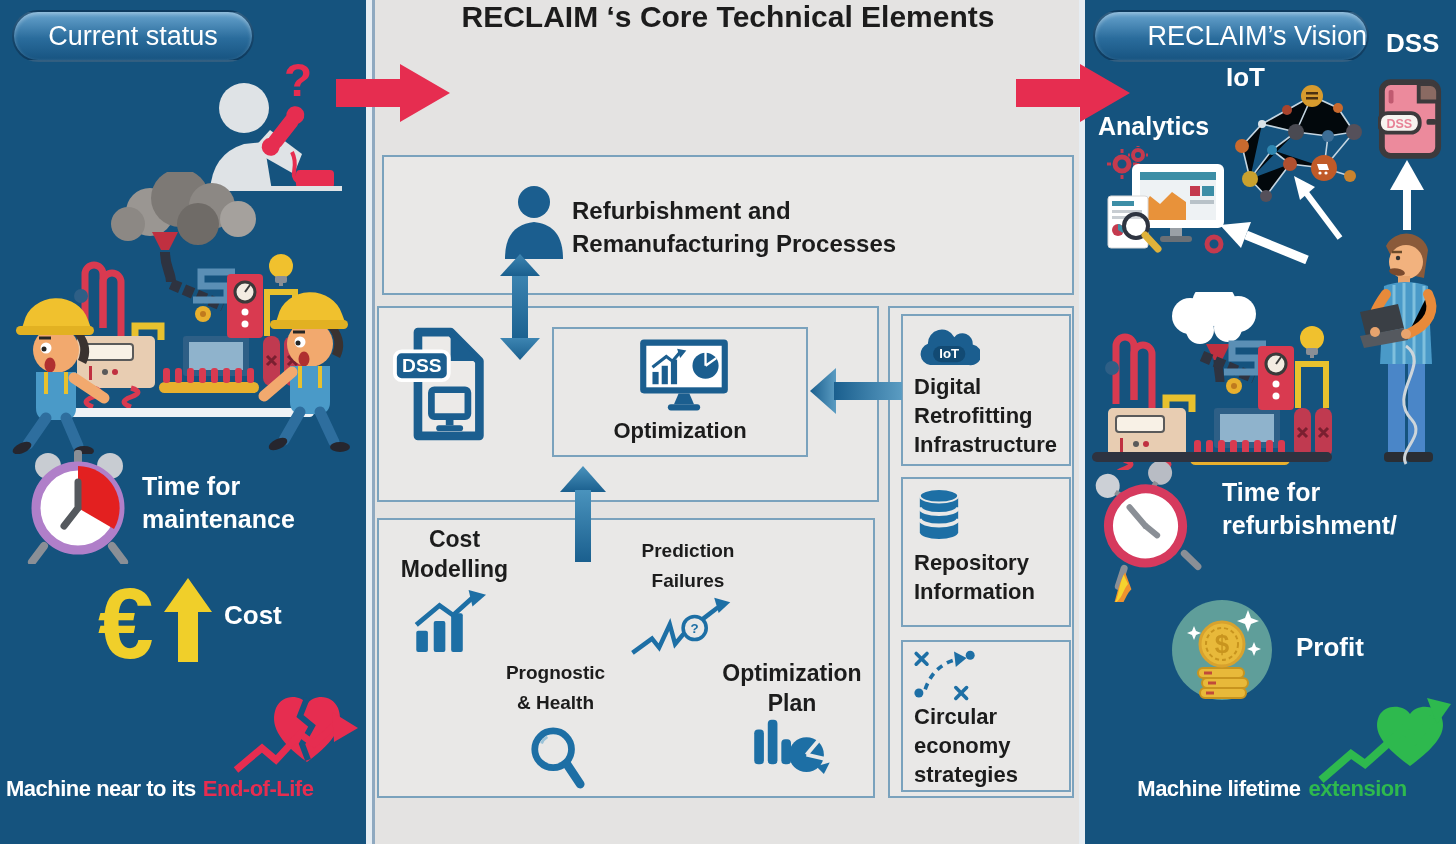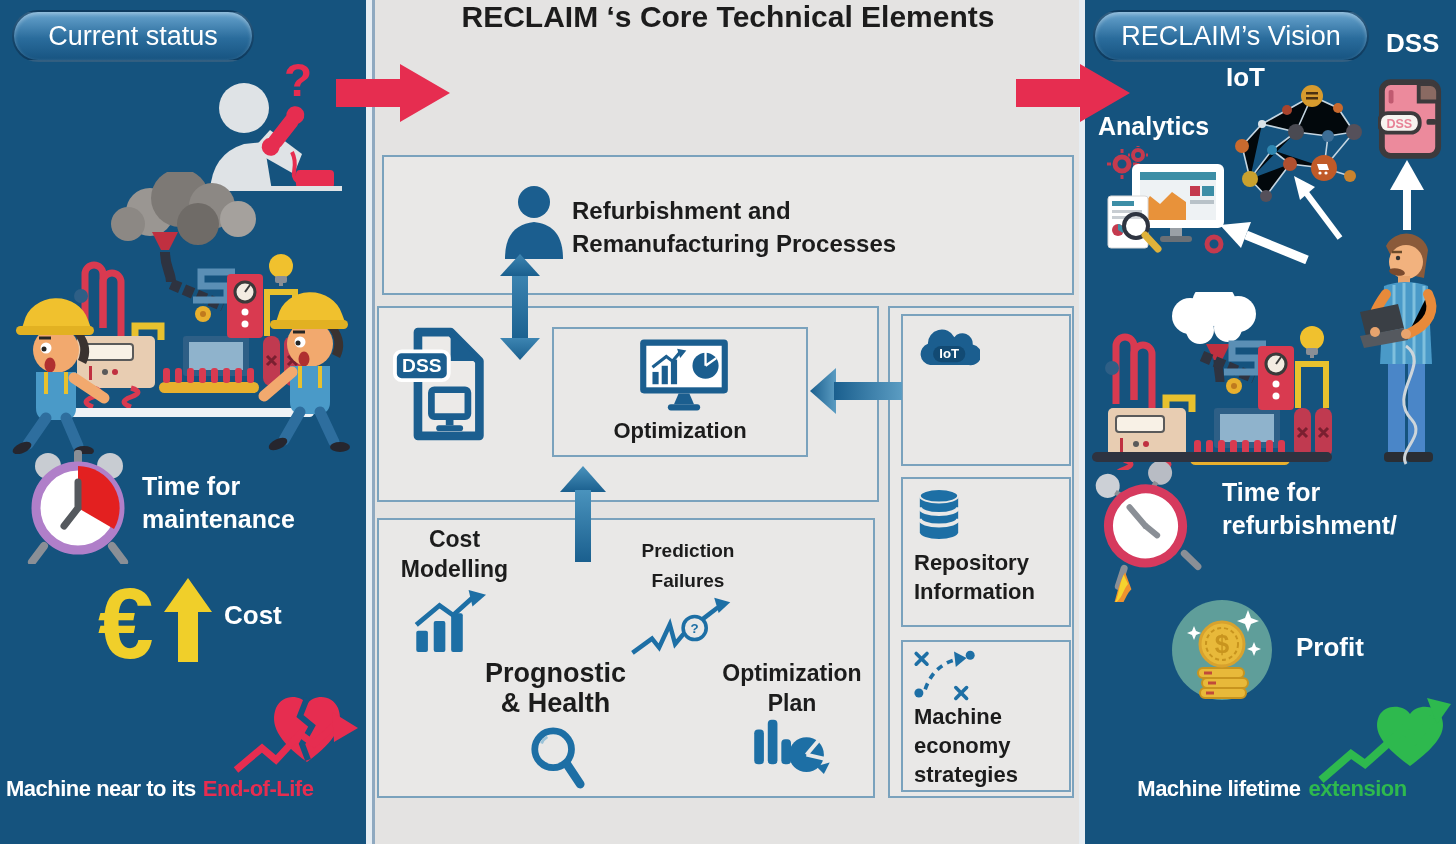--- a/index.html
+++ b/index.html
@@ -254,21 +254,21 @@
     <div>Failures</div>
   </div>
   <svg class="abs" style="left:625px;top:596px;" width="118" height="64" viewBox="0 0 120 72">
     <path d="M2,64 L24,48 L32,58 L44,32 L50,54 L60,42" stroke="#1d6fa5" stroke-width="5" fill="none"></path>
     <circle cx="72" cy="36" r="13" stroke="#1d6fa5" stroke-width="4" fill="none"></circle>
     <text x="72" y="42" text-anchor="middle" font-size="15" font-weight="bold" fill="#1d6fa5">?</text>
     <path d="M81,26 L98,13" stroke="#1d6fa5" stroke-width="5"></path>
     <polygon points="94,2 112,7 99,19" fill="#1d6fa5"></polygon>
   </svg>
 
-  <div class="abs ctr t-dark" style="left:478px;top:658px;width:155px;font-size:27px;line-height:30px;">
+  <div class="abs ctr t-dark" style="left:478px;top:658px;width:155px;font-size:19px;line-height:30px;">
     <div>Prognostic</div>
     <div>&amp; Health</div>
   </div>
   <svg class="abs" style="left:528px;top:724px;" width="58" height="66" viewBox="0 0 60 68">
     <circle cx="26" cy="26" r="19" stroke="#1d6fa5" stroke-width="7" fill="none"></circle>
     <path d="M14,20 a14,14 0 0 1 6,-7" stroke="#9cc3d8" stroke-width="3" fill="none"></path>
     <path d="M40,41 L54,62" stroke="#1d6fa5" stroke-width="9" stroke-linecap="round"></path>
   </svg>
 
   <div class="abs ctr t-dark" style="left:712px;top:658px;width:160px;font-size:23px;line-height:30px;">
@@ -285,20 +285,25 @@
   </svg>
 
   <div class="box" style="left:888px;top:306px;width:186px;height:492px;"></div>
 
   <div class="box" style="left:901px;top:314px;width:170px;height:152px;"></div>
   <svg class="abs" style="left:914px;top:322px;" width="66" height="48" viewBox="0 0 90 64">
     <path d="M22,58 a15,15 0 0 1 -3,-29 a19,19 0 0 1 36,-9 a14,14 0 0 1 25,10 a13,13 0 0 1 -5,28 Z" fill="#1b5e8f"></path>
     <rect x="26" y="32" width="44" height="22" rx="11" fill="#124a73"></rect>
     <text x="48" y="49" text-anchor="middle" font-size="18" font-weight="bold" fill="#ffffff">IoT</text>
   </svg>
+  <div class="abs t-dark" style="left:914px;top:372px;font-size:22px;line-height:29px;">
+    <div>Digital</div>
+    <div>Retrofitting</div>
+    <div>Infrastructure</div>
+  </div>
 
   <div class="box" style="left:901px;top:477px;width:170px;height:150px;"></div>
   <svg class="abs" style="left:916px;top:488px;" width="46" height="54" viewBox="0 0 48 56">
     <path d="M4,8 a20,7 0 0 1 40,0 v38 a20,7 0 0 1 -40,0 Z" fill="#1d6fa5"></path>
     <path d="M4,20 a20,7 0 0 0 40,0 M4,32 a20,7 0 0 0 40,0" stroke="#e9e8e7" stroke-width="4" fill="none"></path>
     <ellipse cx="24" cy="8" rx="20" ry="7" fill="#1d6fa5" stroke="#e9e8e7" stroke-width="2"></ellipse>
   </svg>
   <div class="abs t-dark" style="left:914px;top:548px;font-size:22px;line-height:29px;">
     <div>Repository</div>
     <div>Information</div>
@@ -307,40 +312,40 @@
   <div class="box" style="left:901px;top:640px;width:170px;height:152px;"></div>
   <svg class="abs" style="left:912px;top:648px;" width="66" height="54" viewBox="0 0 72 60">
     <path d="M4,6 L16,18 M16,6 L4,18" stroke="#1d6fa5" stroke-width="4" stroke-linecap="round"></path>
     <path d="M48,44 L60,56 M60,44 L48,56" stroke="#1d6fa5" stroke-width="4" stroke-linecap="round"></path>
     <circle cx="64" cy="8" r="5" fill="#1d6fa5"></circle>
       <circle cx="7" cy="50" r="5" fill="#1d6fa5"></circle>
     <path d="M14,46 C20,28 32,17 48,13" stroke="#1d6fa5" stroke-width="4" stroke-dasharray="7,6" fill="none"></path>
     <polygon points="46,4 60,11 48,21" fill="#1d6fa5"></polygon>
   </svg>
   <div class="abs t-dark" style="left:914px;top:702px;font-size:22px;line-height:29px;">
-    <div>Machine</div>
+    <div>Circular</div>
     <div>economy</div>
     <div>strategies</div>
   </div>
 
   <svg class="abs" style="left:498px;top:254px;" width="44" height="106" viewBox="0 0 44 106">
     <rect x="14" y="18" width="16" height="70" fill="url(#gradV)"></rect>
     <polygon points="22,0 2,22 42,22" fill="url(#gradV)"></polygon>
     <polygon points="22,106 2,84 42,84" fill="url(#gradV)"></polygon>
   </svg>
   <svg class="abs" style="left:560px;top:466px;" width="46" height="96" viewBox="0 0 46 96">
     <polygon points="23,0 0,26 46,26" fill="url(#gradUp)"></polygon>
     <rect x="15" y="24" width="16" height="72" fill="url(#gradUp)"></rect>
   </svg>
   <svg class="abs" style="left:810px;top:368px;" width="92" height="46" viewBox="0 0 92 46">
     <polygon points="0,23 26,0 26,46" fill="url(#gradL)"></polygon>
     <rect x="24" y="14" width="68" height="18" fill="url(#gradL)"></rect>
   </svg>
 
-  <div class="abs pill" style="left:1093px;top:10px;width:272px;height:48px;">
+  <div class="abs pill" style="left:1093px;top:10px;width:272px;height:48px;justify-content:flex-end;">
     <span>RECLAIM’s Vision</span>
   </div>
 
   <div class="abs t-white" style="left:1386px;top:28px;font-size:26px;">DSS</div>
   <svg class="abs" style="left:1378px;top:78px;" width="64" height="82" viewBox="0 0 66 84">
     <rect x="4" y="4" width="58" height="76" rx="9" fill="#ec8a9c" stroke="#3d3a3c" stroke-width="6"></rect>
     <path d="M42,6 h12 a8,8 0 0 1 8,8 v10 h-20 Z" fill="#8a6a62" stroke="#3d3a3c" stroke-width="4"></path>
     <rect x="11" y="12" width="5" height="14" rx="2" fill="#c05a70"></rect>
     <rect x="1" y="36" width="42" height="20" rx="9" fill="#f7f3ef" stroke="#3d3a3c" stroke-width="4"></rect>
     <text x="22" y="51" text-anchor="middle" font-size="13" font-weight="bold" fill="#e78296">DSS</text>

